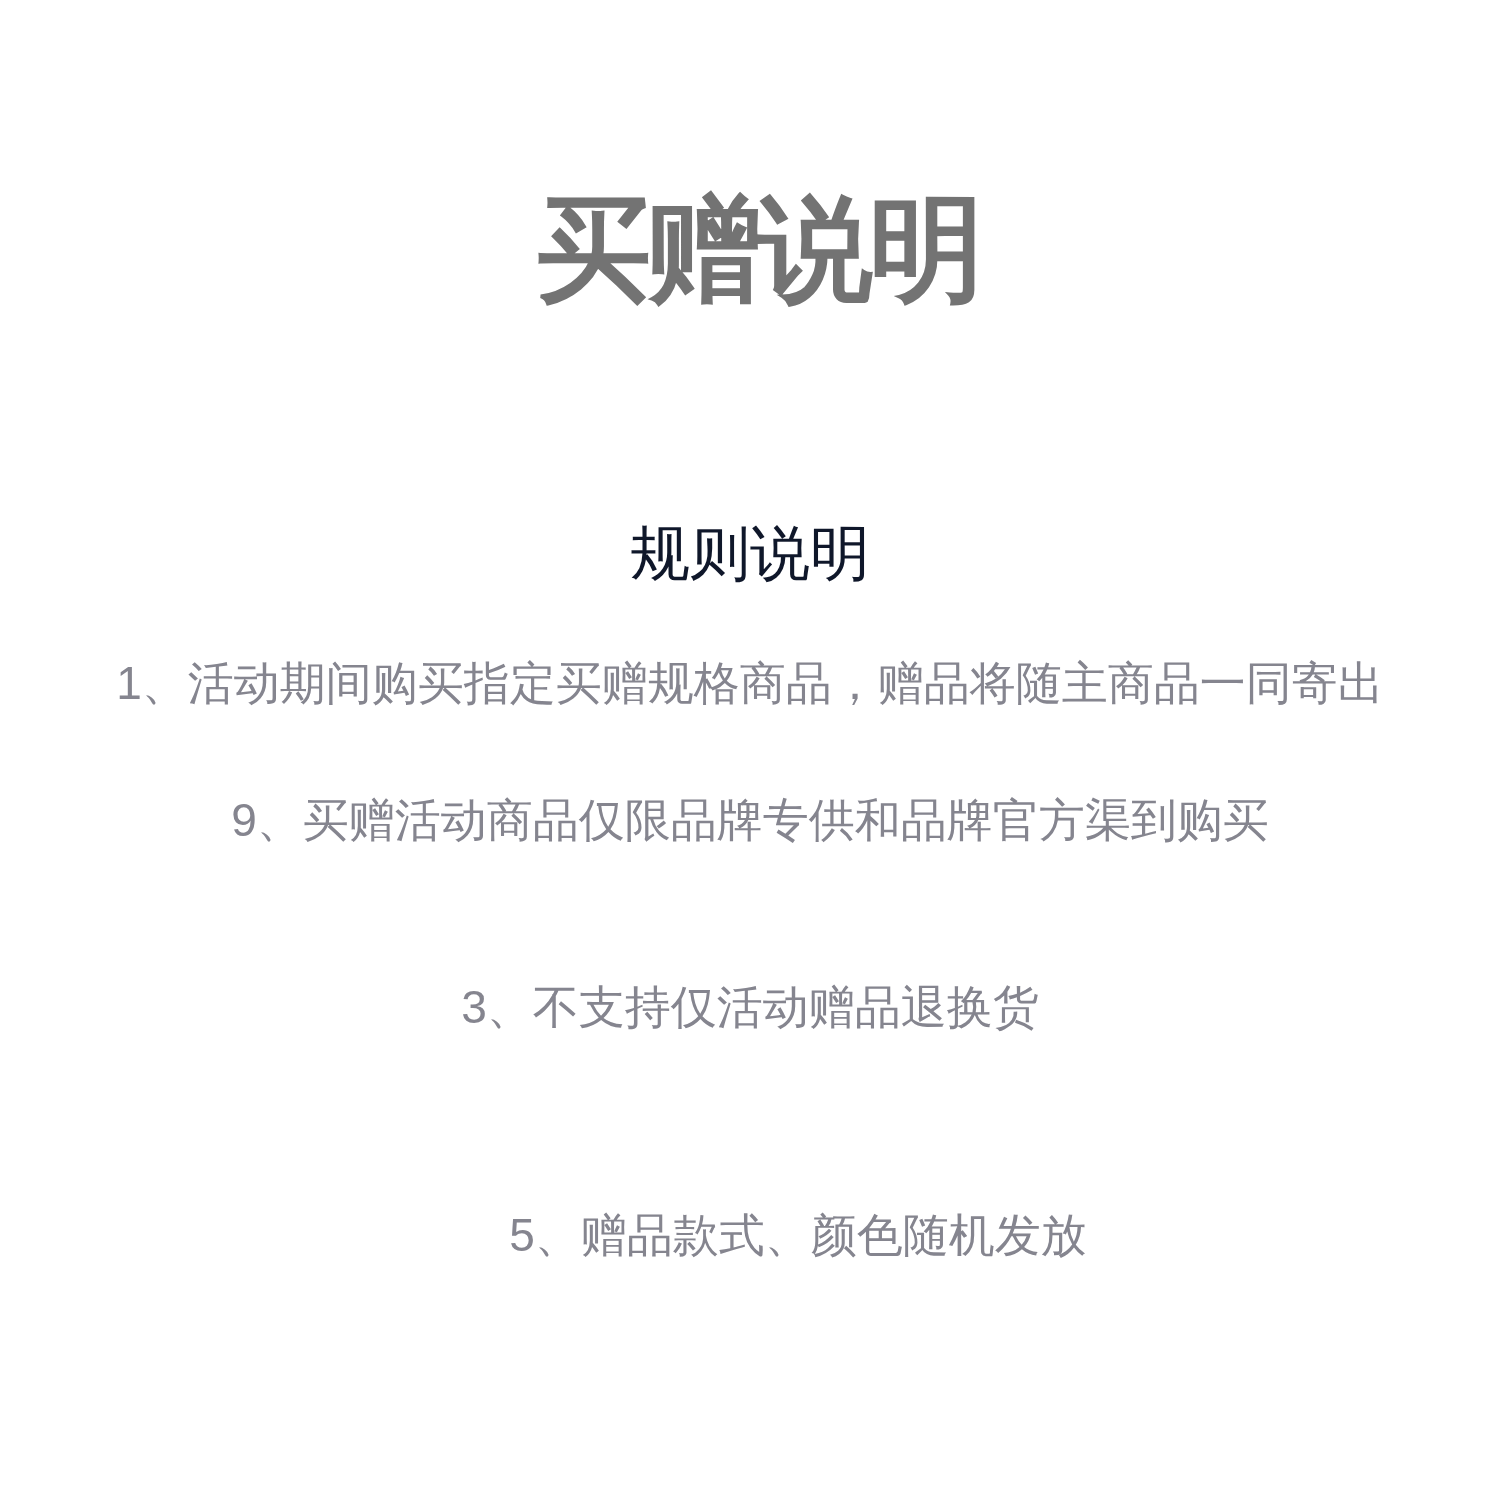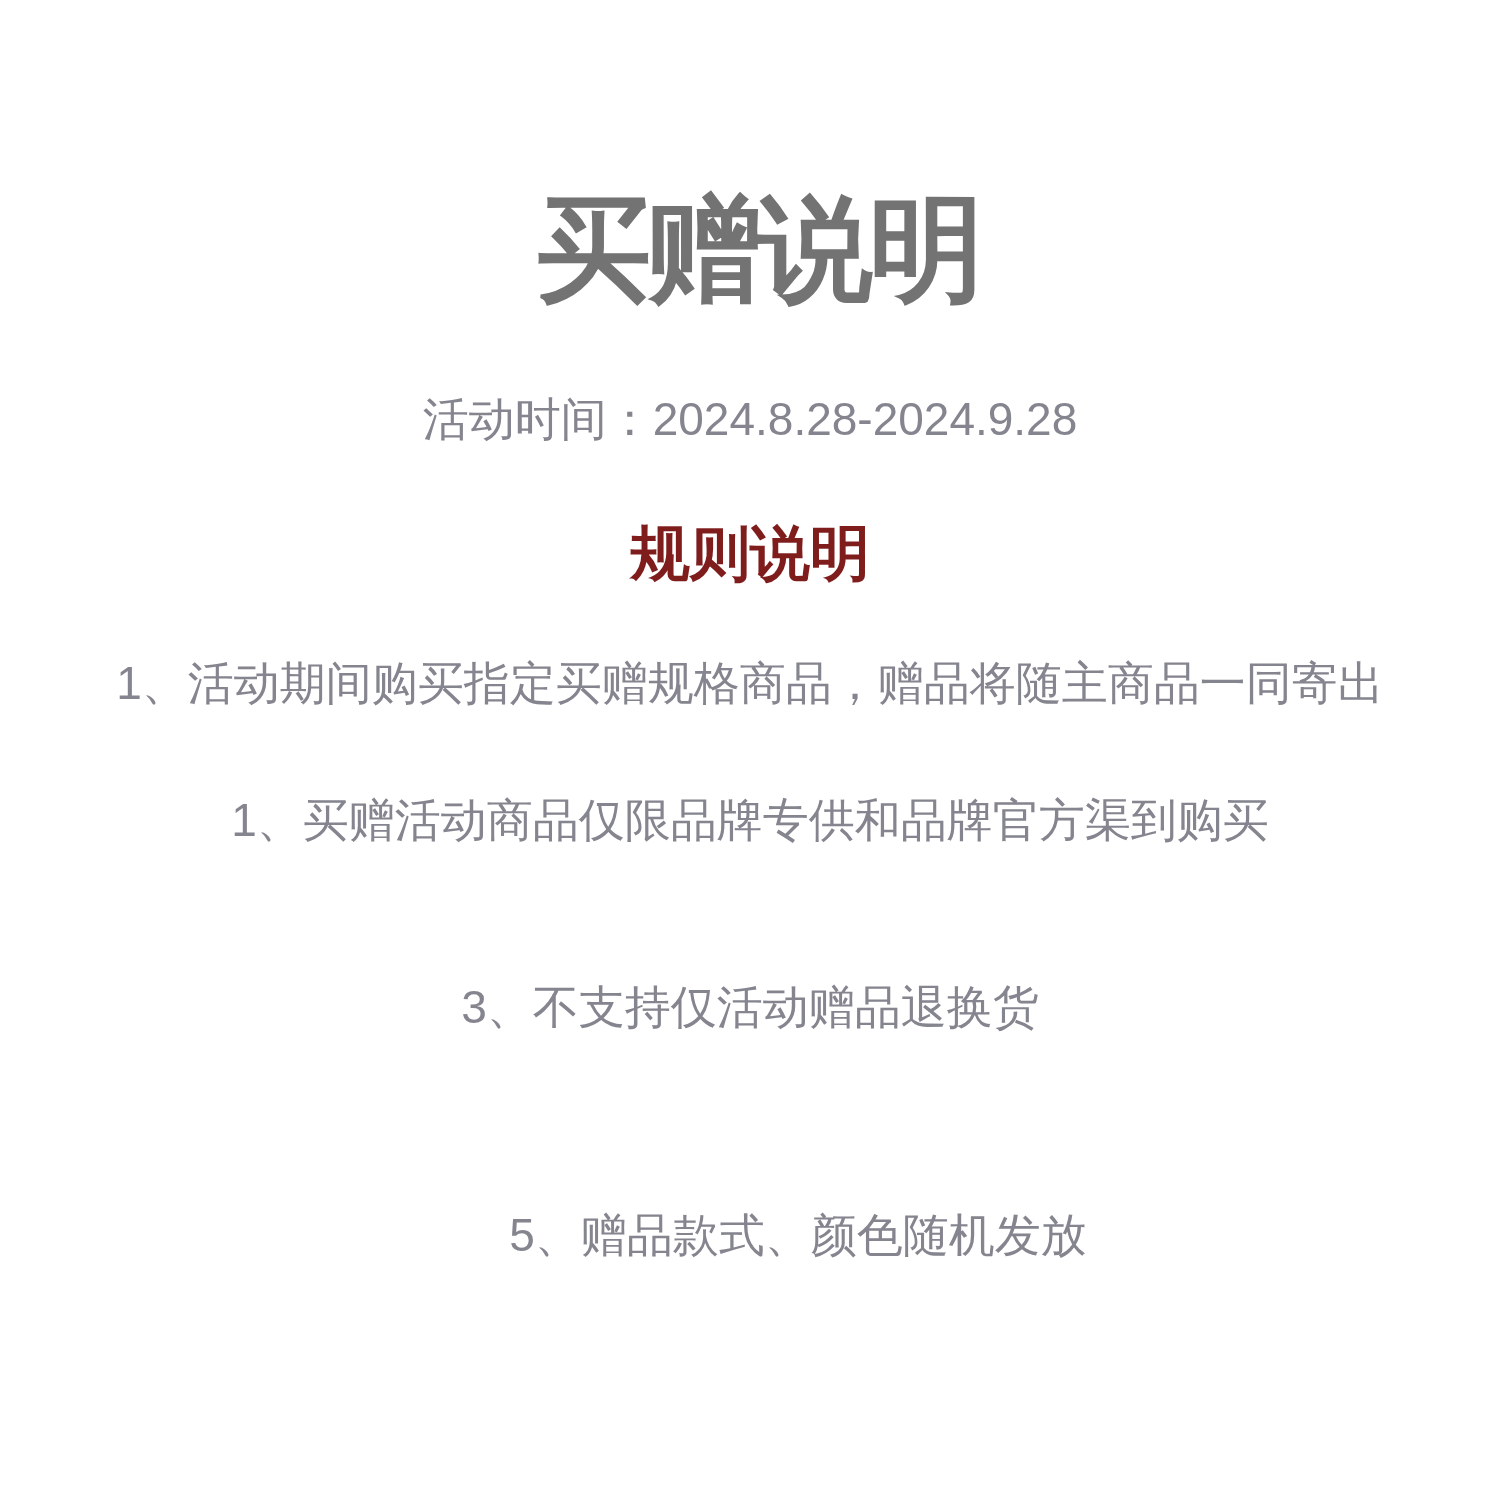--- a/index.html
+++ b/index.html
@@ -36,48 +36,47 @@
     top: 396px;
     font-size: 46px;
     line-height: 1;
     font-weight: 500;
     color: #85858f;
   }
   .section-title {
     top: 524px;
     font-size: 60px;
     line-height: 1;
-    font-weight: 700;
-    color: #7f1d1d;
+    font-weight: 400;
+    color: #0f172a;
   }
   .rule {
     font-size: 46px;
     line-height: 1;
     font-weight: 500;
     color: #85858f;
   }
   .rule-1 { top: 660px; }
   .rule-2 { top: 797px; }
   .rule-3 { top: 984px; }
   .rule-4 { top: 1075px; }
   .rule-5 { top: 1212px; margin-left: 48px; }
 </style>
 </head>
 <body>
 
 <div class="canvas">
 
   <h1 class="centered page-title">买赠说明</h1>
 
-  <p class="centered event-time">活动时间：2024.8.28-2024.9.28</p>
 
   <h2 class="centered section-title">规则说明</h2>
 
   <p class="centered rule rule-1">1、活动期间购买指定买赠规格商品，赠品将随主商品一同寄出</p>
 
-  <p class="centered rule rule-2">1、买赠活动商品仅限品牌专供和品牌官方渠到购买</p>
+  <p class="centered rule rule-2">9、买赠活动商品仅限品牌专供和品牌官方渠到购买</p>
 
   <p class="centered rule rule-3">3、不支持仅活动赠品退换货</p>
 
 
   <p class="centered rule rule-5">5、赠品款式、颜色随机发放</p>
 
 </div>
 
 </body></html>

